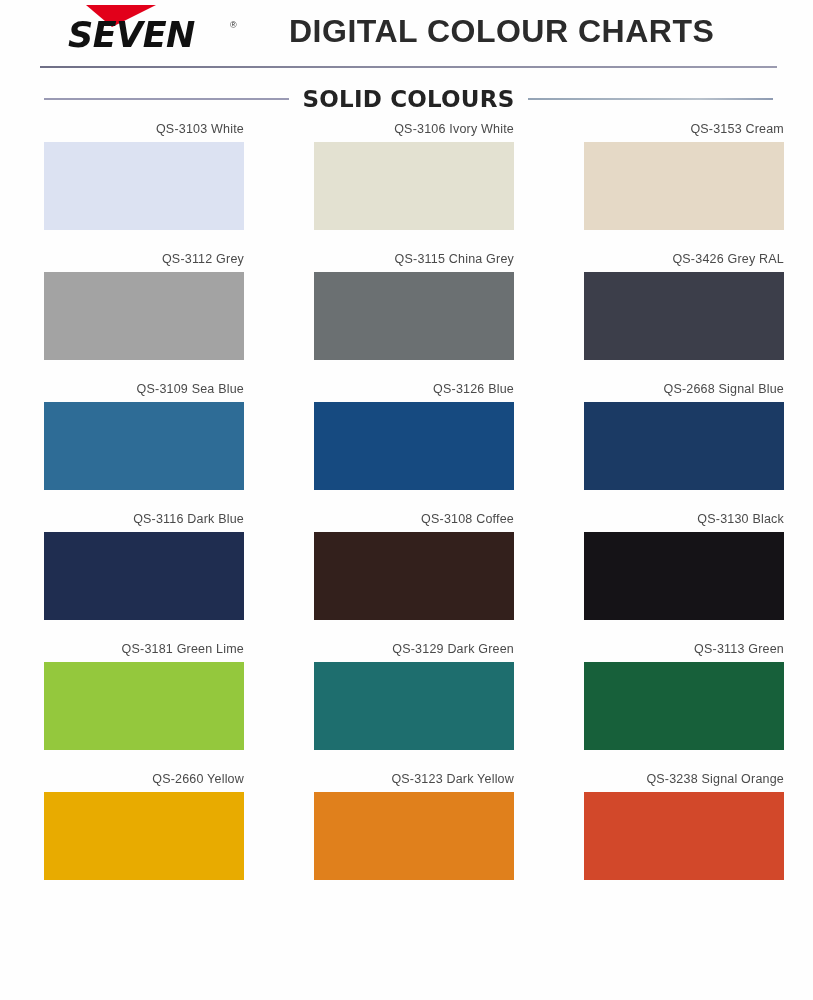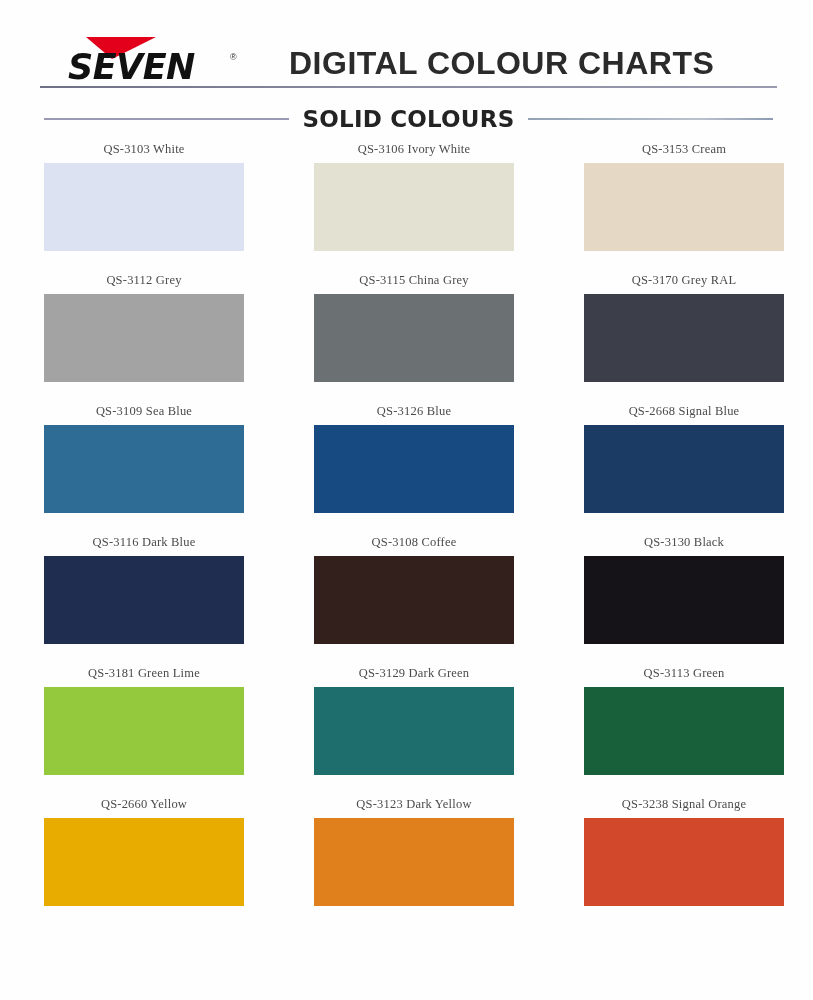--- a/index.html
+++ b/index.html
@@ -20,22 +20,22 @@
     width: 813px;
     height: 1000px;
     position: relative;
     box-sizing: border-box;
     background: #fefefe;
   }
 
   
   .header {
     position: relative;
-    height: 88px;
-    padding: 18px 40px 0 40px;
+    height: 68px;
+    padding: 18px 40px 12px 40px;
     box-sizing: border-box;
     display: flex;
     align-items: flex-end;
     text-align: right;
   }
   .brand {
     position: relative;
     width: 185px;
     height: 52px;
     flex: 0 0 auto;
@@ -123,24 +123,24 @@
     margin-bottom: 22px;
   }
   .cell {
     width: 200px;
     margin-right: 70px;
   }
   .cell:last-child {
     margin-right: 4px;
   }
   .swatch-label {
-    font-family: Liberation Serif, serif;
+    font-family: Liberation Sans, sans-serif;
     font-size: 12.5px;
     color: #4a4a4a;
-    text-align: center;
+    text-align: right;
     letter-spacing: 0.2px;
     margin-bottom: 6px;
     white-space: nowrap;
     overflow: hidden;
   }
   .swatch {
     width: 200px;
     height: 88px;
     display: block;
   }
@@ -190,21 +190,21 @@
     <div class="grid-row">
       <div class="cell">
         <div class="swatch-label">QS-3112 Grey</div>
         <div class="swatch" style="background: rgb(163, 163, 163);"></div>
       </div>
       <div class="cell">
         <div class="swatch-label">QS-3115 China Grey</div>
         <div class="swatch" style="background: rgb(107, 112, 114);"></div>
       </div>
       <div class="cell">
-        <div class="swatch-label">QS-3170 Grey RAL</div>
+        <div class="swatch-label">QS-3426 Grey RAL</div>
         <div class="swatch" style="background: rgb(60, 62, 74);"></div>
       </div>
     </div>
 
     <div class="grid-row">
       <div class="cell">
         <div class="swatch-label">QS-3109 Sea Blue</div>
         <div class="swatch" style="background: rgb(46, 108, 150);"></div>
       </div>
       <div class="cell">

